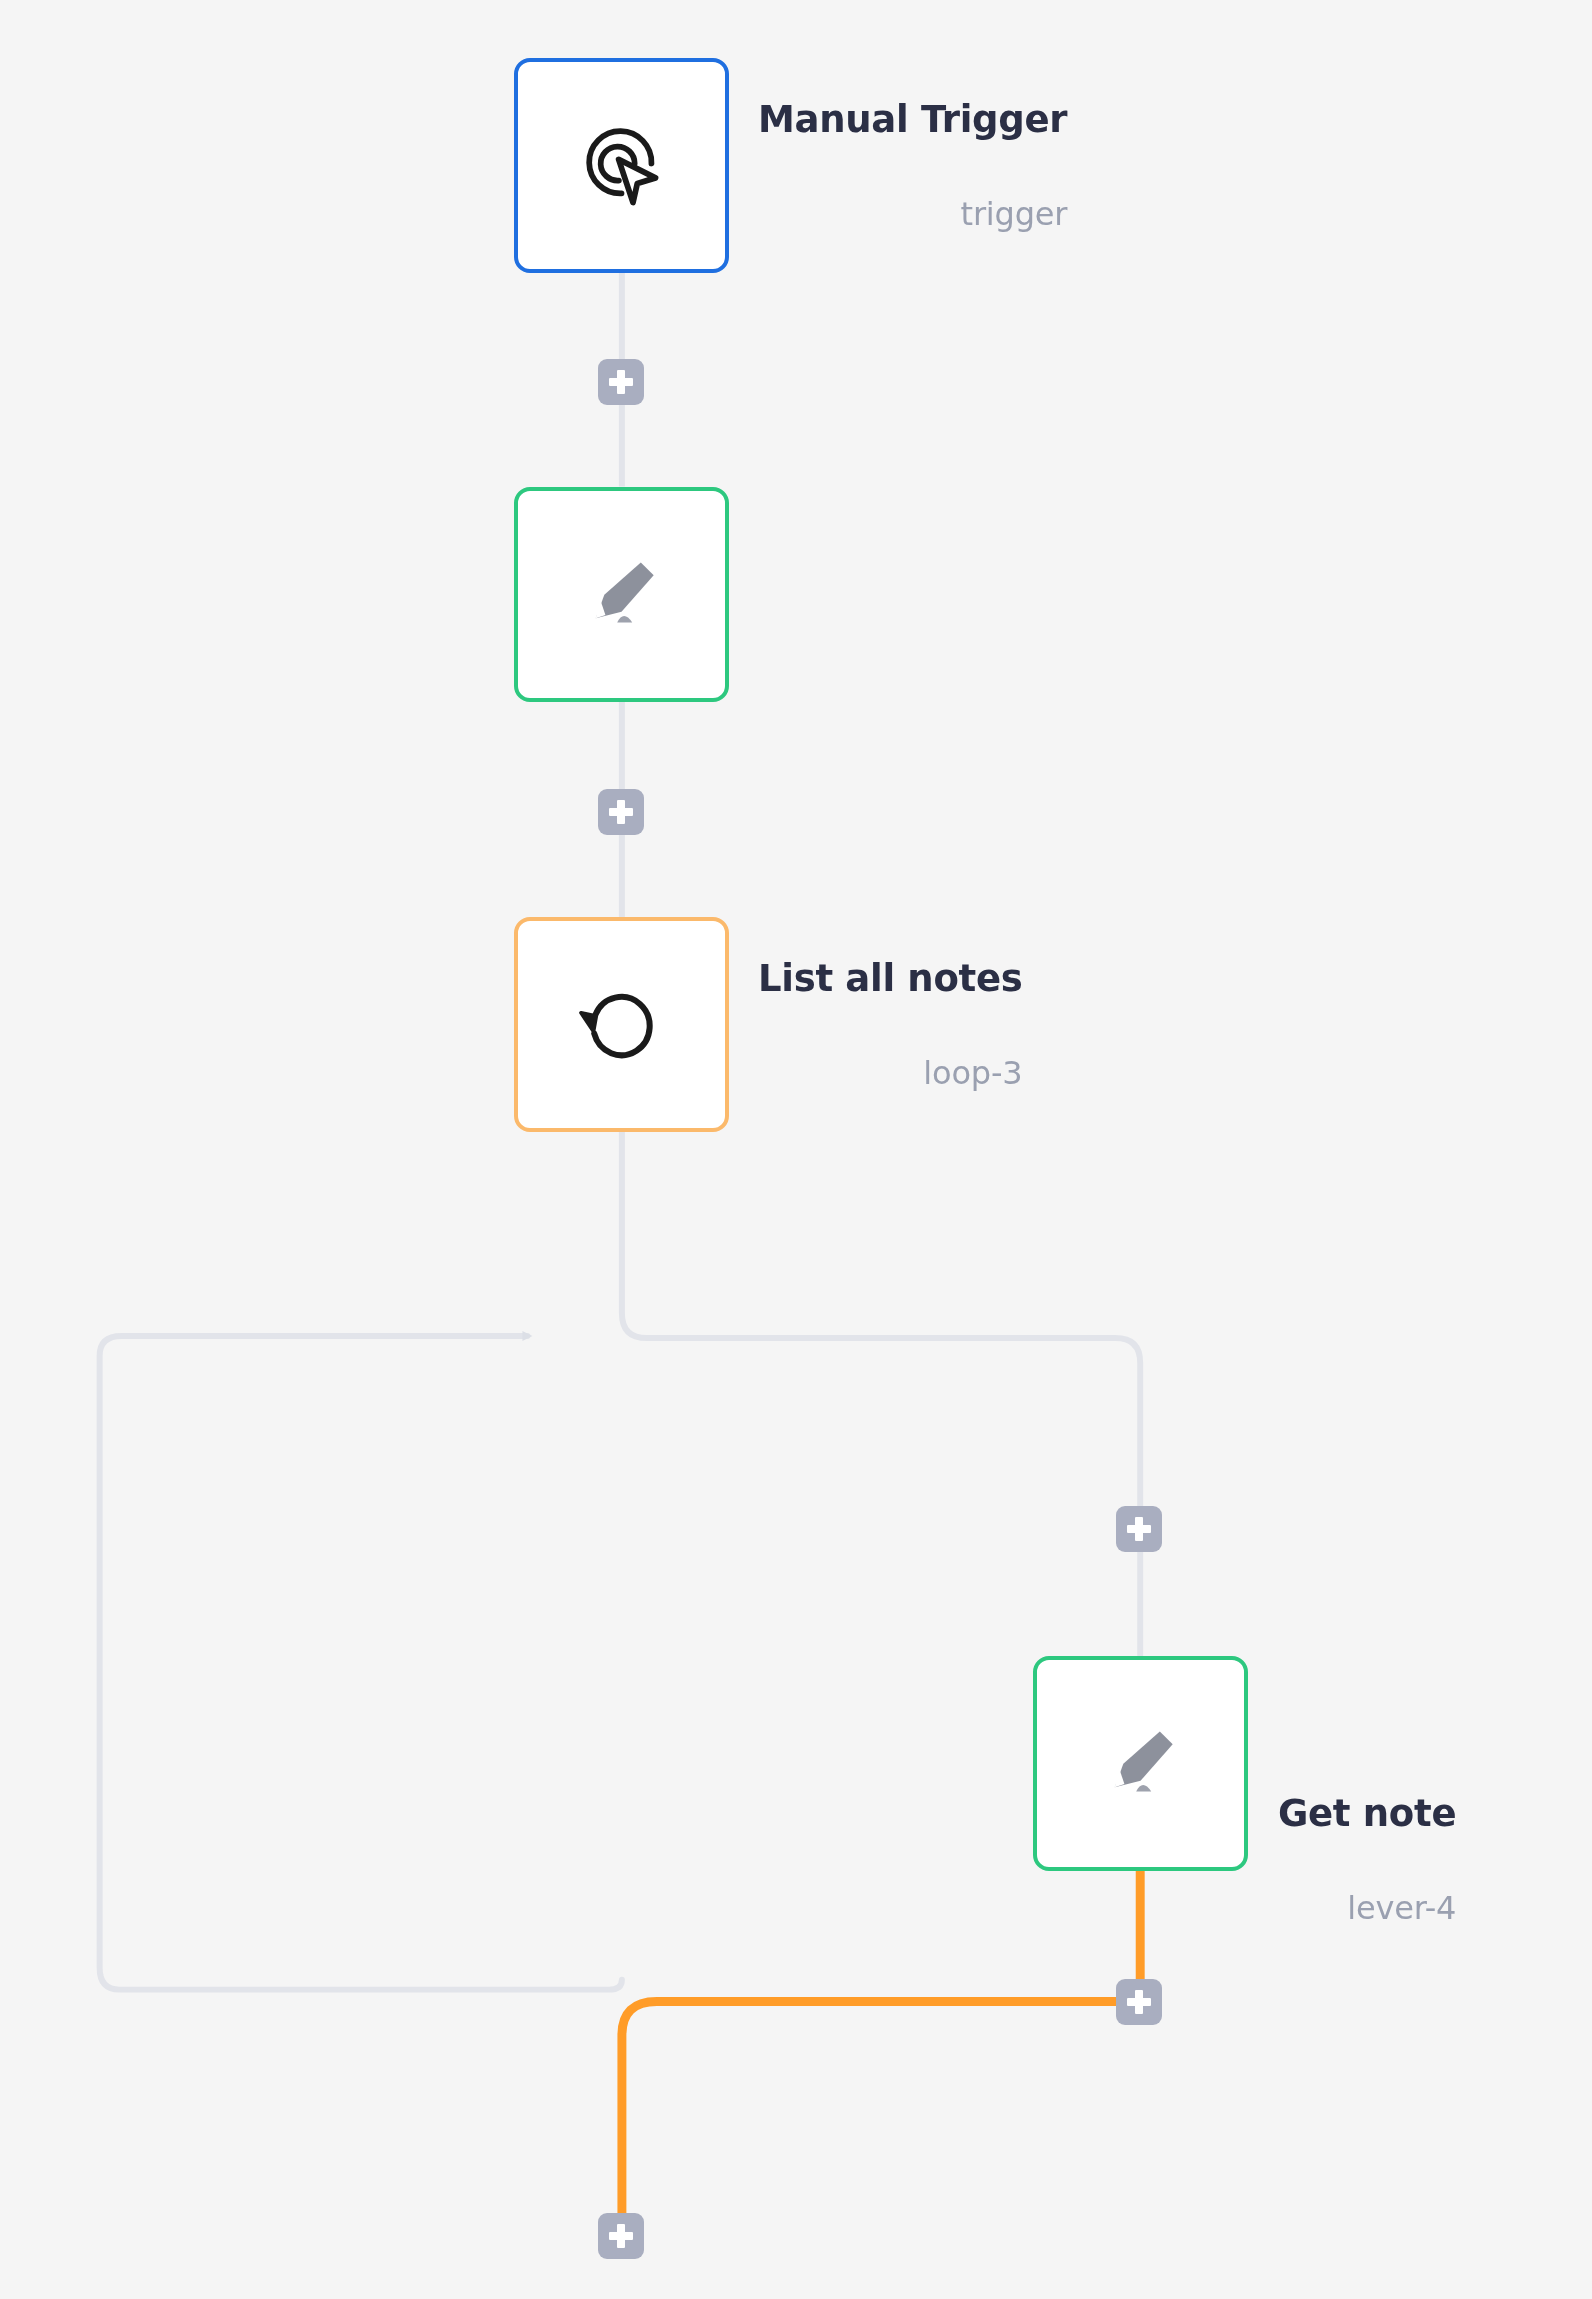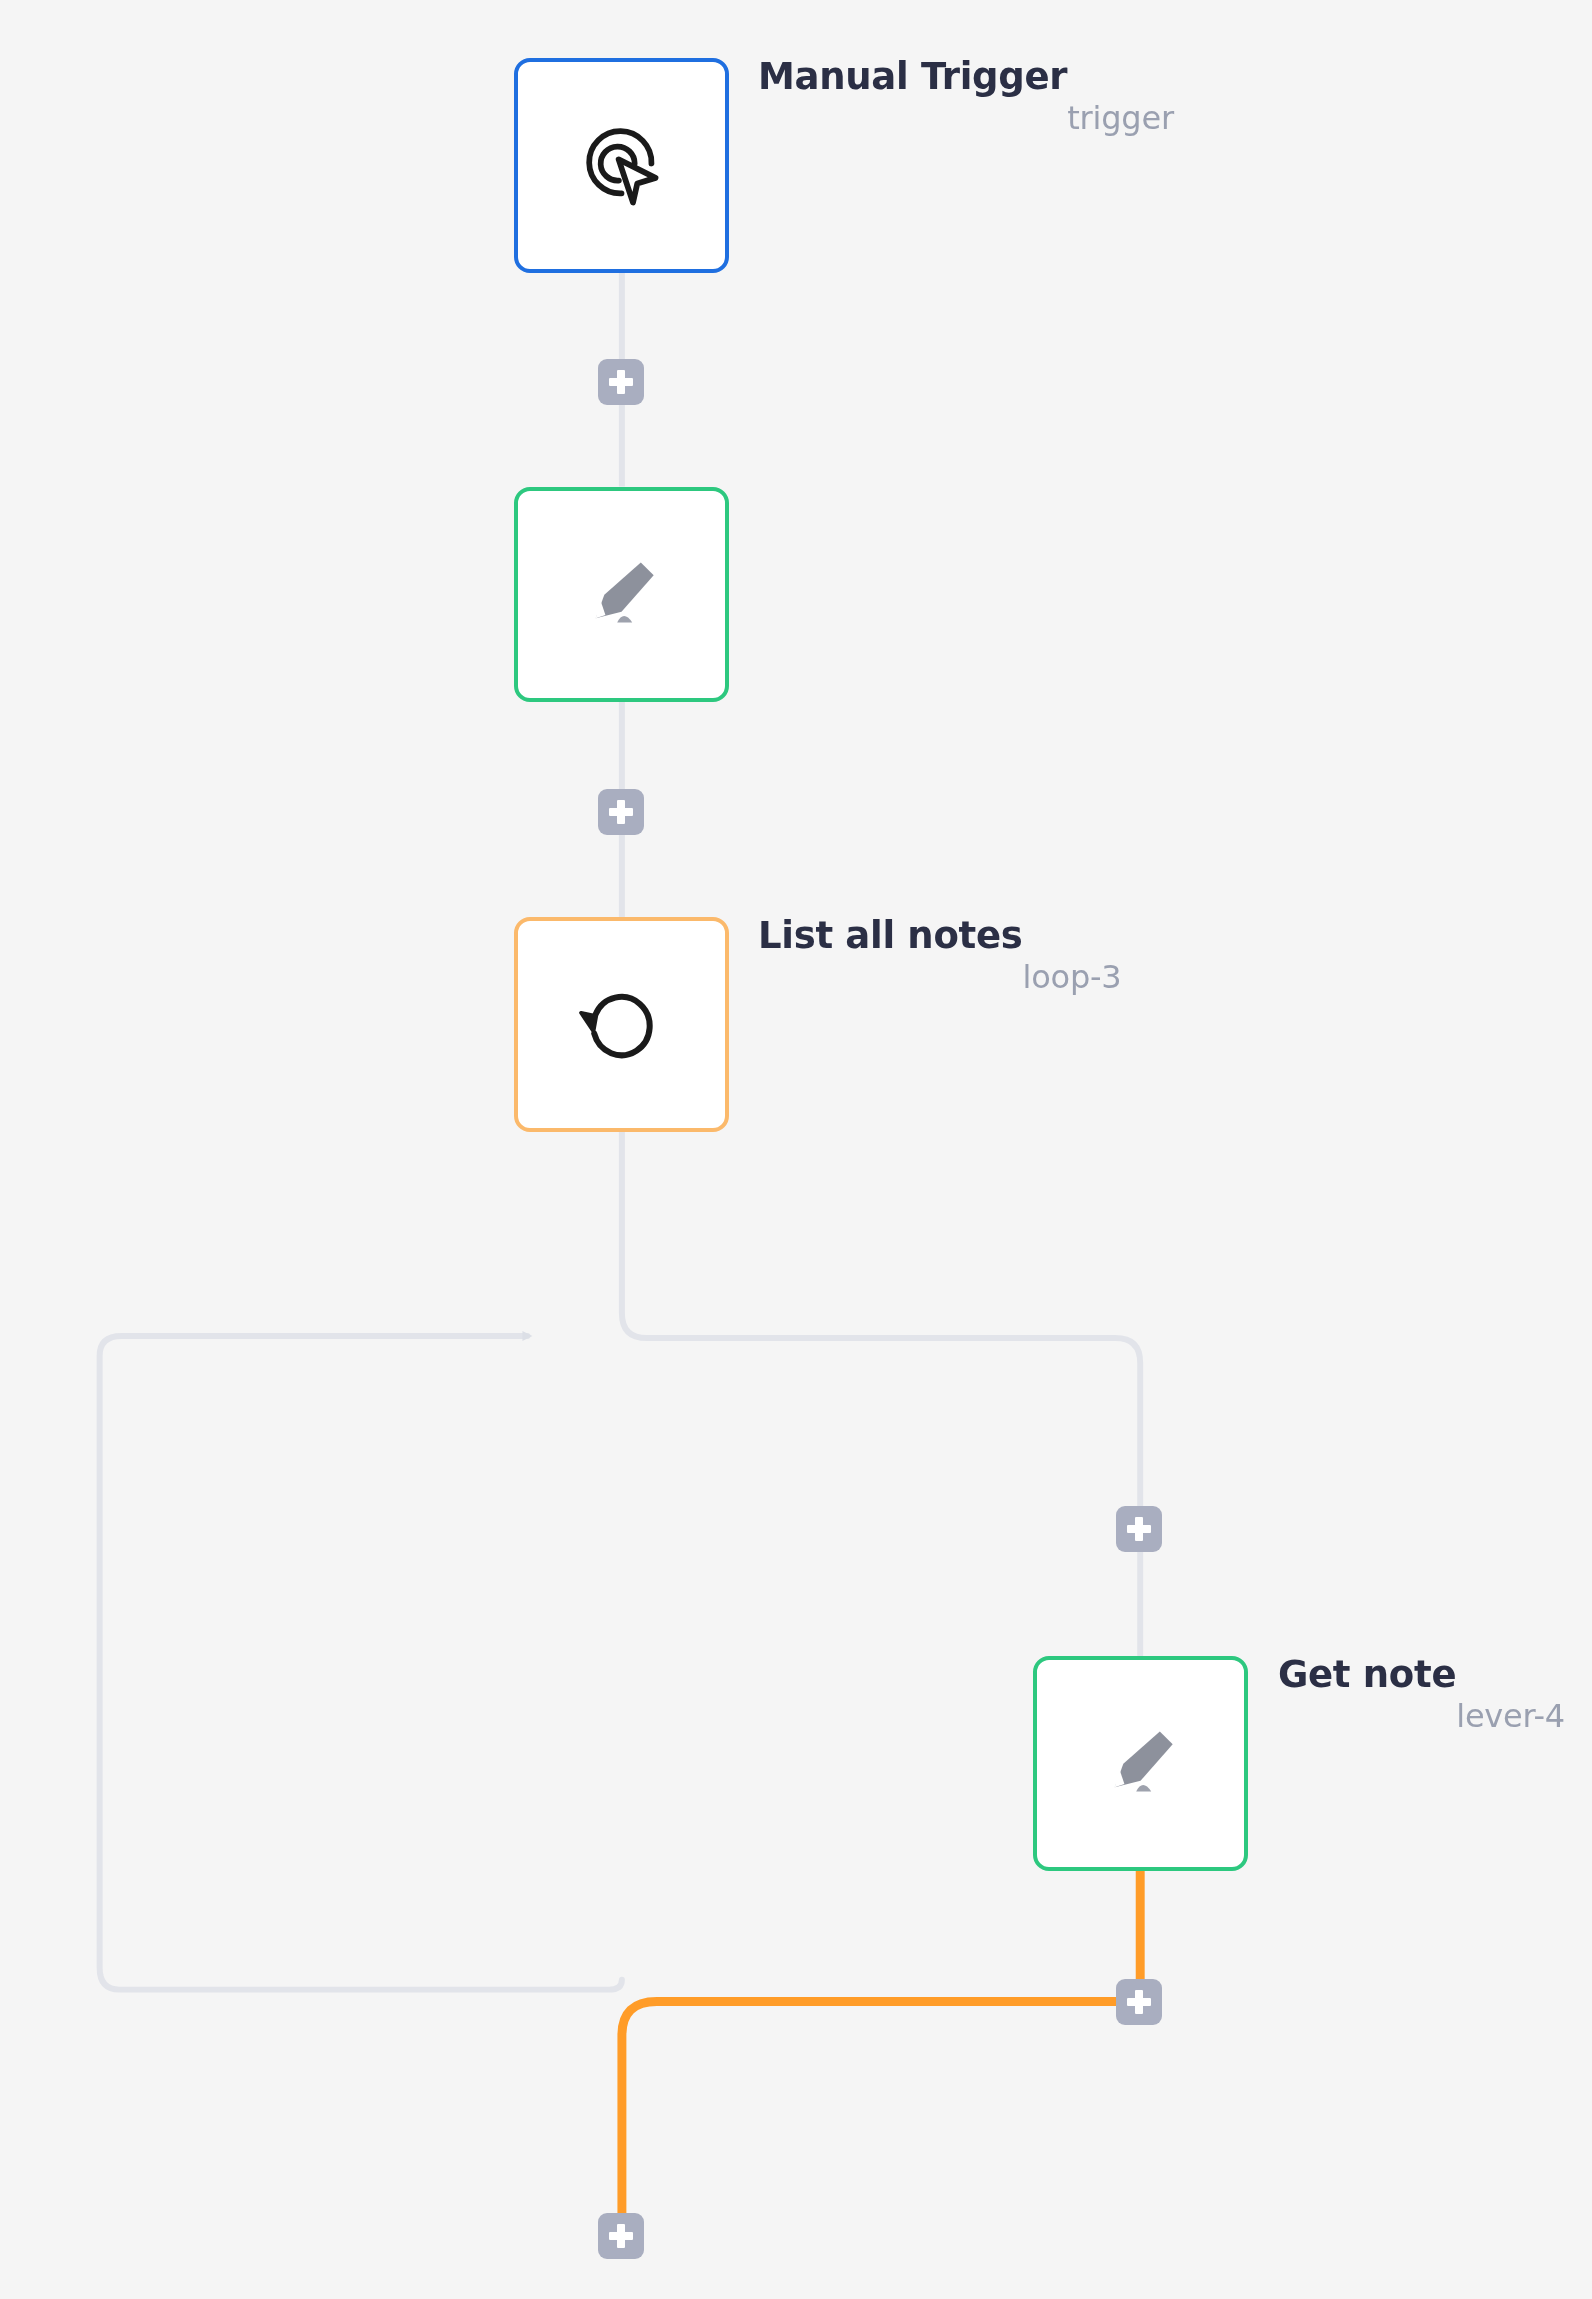--- a/index.html
+++ b/index.html
@@ -36,24 +36,25 @@
     justify-content: center;
     z-index: 4;
   }
   .node-icon {
     display: block;
   }
   .node-labels {
     position: absolute;
     z-index: 5;
     display: flex;
-    flex-direction: row;
+    flex-direction: column;
     justify-content: center;
     line-height: 1.0;
     white-space: nowrap;
+    text-align: right;
   }
   .node-title {
     font-family: "DejaVu Sans", sans-serif;
     font-size: 37px;
     font-weight: bold;
     color: #2b2f45;
     letter-spacing: -0.3px;
     margin-bottom: 16px;
   }
   .node-subtitle {
@@ -158,21 +159,21 @@
 
   <div class="node" style="left:1033px; top:1656px; width:215px; height:215px; border-color:#2dc87f;">
     <span class="node-icon">
       <svg width="103" height="103" viewBox="0 0 48 48">
         <path d="M12 36 L16 25 L33 10 L39 16 L24 33 Z" fill="#8d919c" stroke="none"></path>
         <path d="M12 36 L16.5 34.5 L14 27 Z" fill="#ffffff" stroke="none"></path>
         <path d="M22 38 Q25 32 29 38 Z" fill="#9ea2ad" stroke="none"></path>
       </svg>
     </span>
   </div>
-  <div class="node-labels" style="left:1278px; top:1656px; height:215px;">
+  <div class="node-labels" style="left:1278px; top:1752px; height:215px;">
     <div class="node-title">Get note</div>
     <div class="node-subtitle">lever-4</div>
   </div>
 
   <div class="plus-btn" style="left:598px; top:359px;"></div>
   <div class="plus-btn" style="left:598px; top:789px;"></div>
   <div class="plus-btn" style="left:1116px; top:1506px;"></div>
   <div class="plus-btn" style="left:1116px; top:1979px;"></div>
   <div class="plus-btn" style="left:598px; top:2213px;"></div>
 

